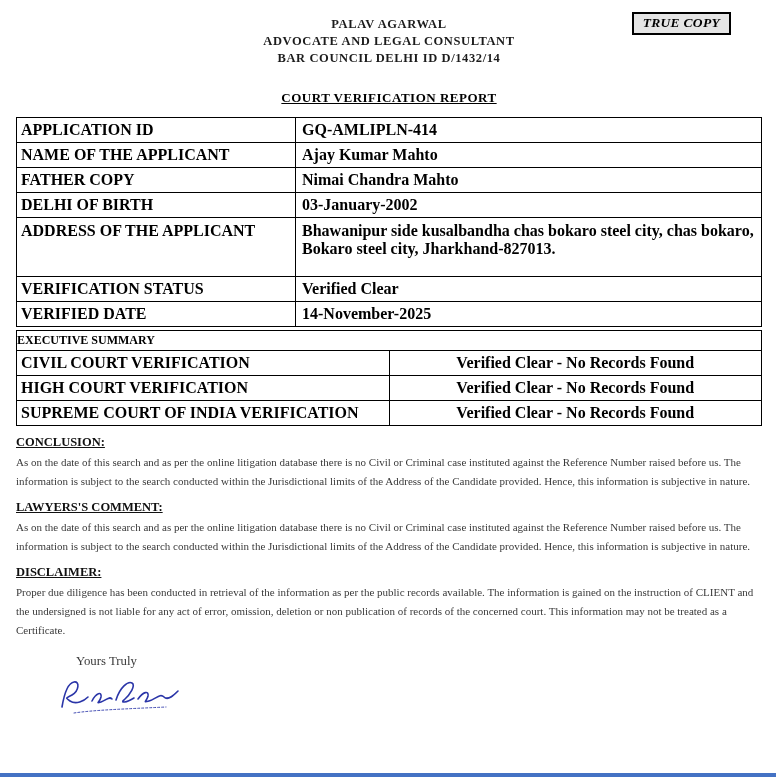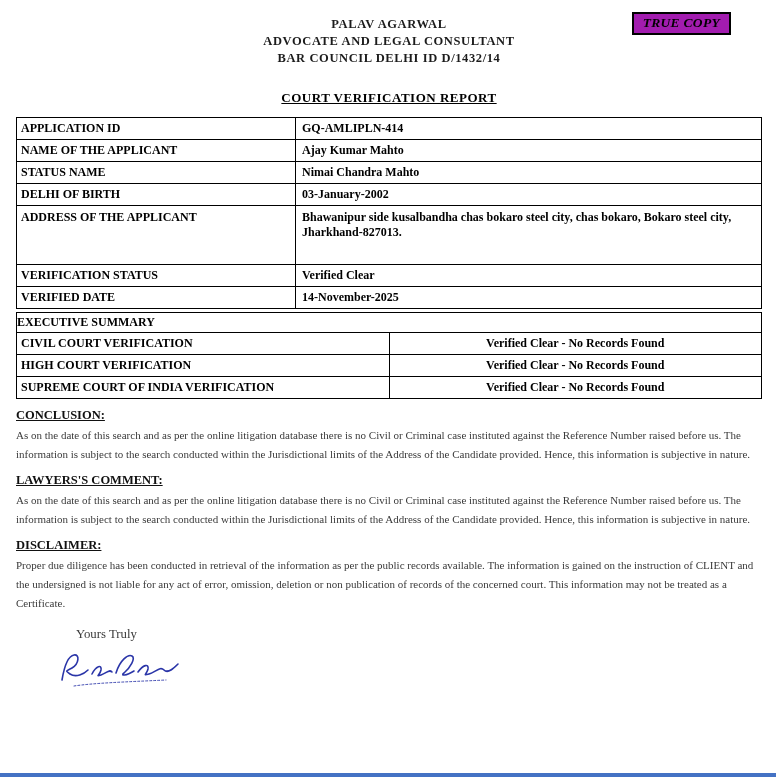--- a/index.html
+++ b/index.html
@@ -27,39 +27,39 @@
     position: absolute;
     top: -4px;
     right: 31px;
     border: 2px solid #000;
     padding: 1px 9px 2px 9px;
     font-weight: bold;
     font-style: italic;
     font-size: 13.5px;
     letter-spacing: 0.3px;
     color: #000;
-    background: #a21caf;
+    background: #e5e5e5;
   }
 
   
   .report-title {
     text-align: center;
     margin-top: 21px;
     margin-bottom: 11px;
   }
   .report-title span {
     font-weight: bold;
     font-size: 13px;
     letter-spacing: 0.5px;
     text-decoration: underline;
   }
 
   
   table { border-collapse: collapse; width: 746px; table-layout: fixed; }
-  td { border: 1px solid #000; font-size: 12px; font-weight: bold; vertical-align: middle; }
+  td { border: 1px solid #000; font-size: 16px; font-weight: bold; vertical-align: middle; }
   .info-table td.lbl, .summary-table td.lbl {
     width: 279px;
     padding: 3px 4px 3px 4px;
   }
   .info-table td.val { padding: 3px 6px 3px 6px; }
   .info-table tr { height: 21px; }
   .info-table tr.address-row { height: 59px; }
   .info-table tr.address-row td { vertical-align: top; padding-top: 4px; }
 
   .summary-table { margin-top: 3px; }
@@ -123,21 +123,21 @@
     <tbody>
         <tr>
       <td class="lbl">APPLICATION ID</td>
       <td class="val">GQ-AMLIPLN-414</td>
     </tr>
     <tr>
       <td class="lbl">NAME OF THE APPLICANT</td>
       <td class="val">Ajay Kumar Mahto</td>
     </tr>
     <tr>
-      <td class="lbl">STATUS NAME</td>
+      <td class="lbl">FATHER COPY</td>
       <td class="val">Nimai Chandra Mahto</td>
     </tr>
     <tr>
       <td class="lbl">DELHI OF BIRTH</td>
       <td class="val">03-January-2002</td>
     </tr>
     <tr class="address-row">
       <td class="lbl">ADDRESS OF THE APPLICANT</td>
       <td class="val">Bhawanipur side kusalbandha chas bokaro steel city, chas bokaro, Bokaro steel city, Jharkhand-827013.</td>
     </tr>

